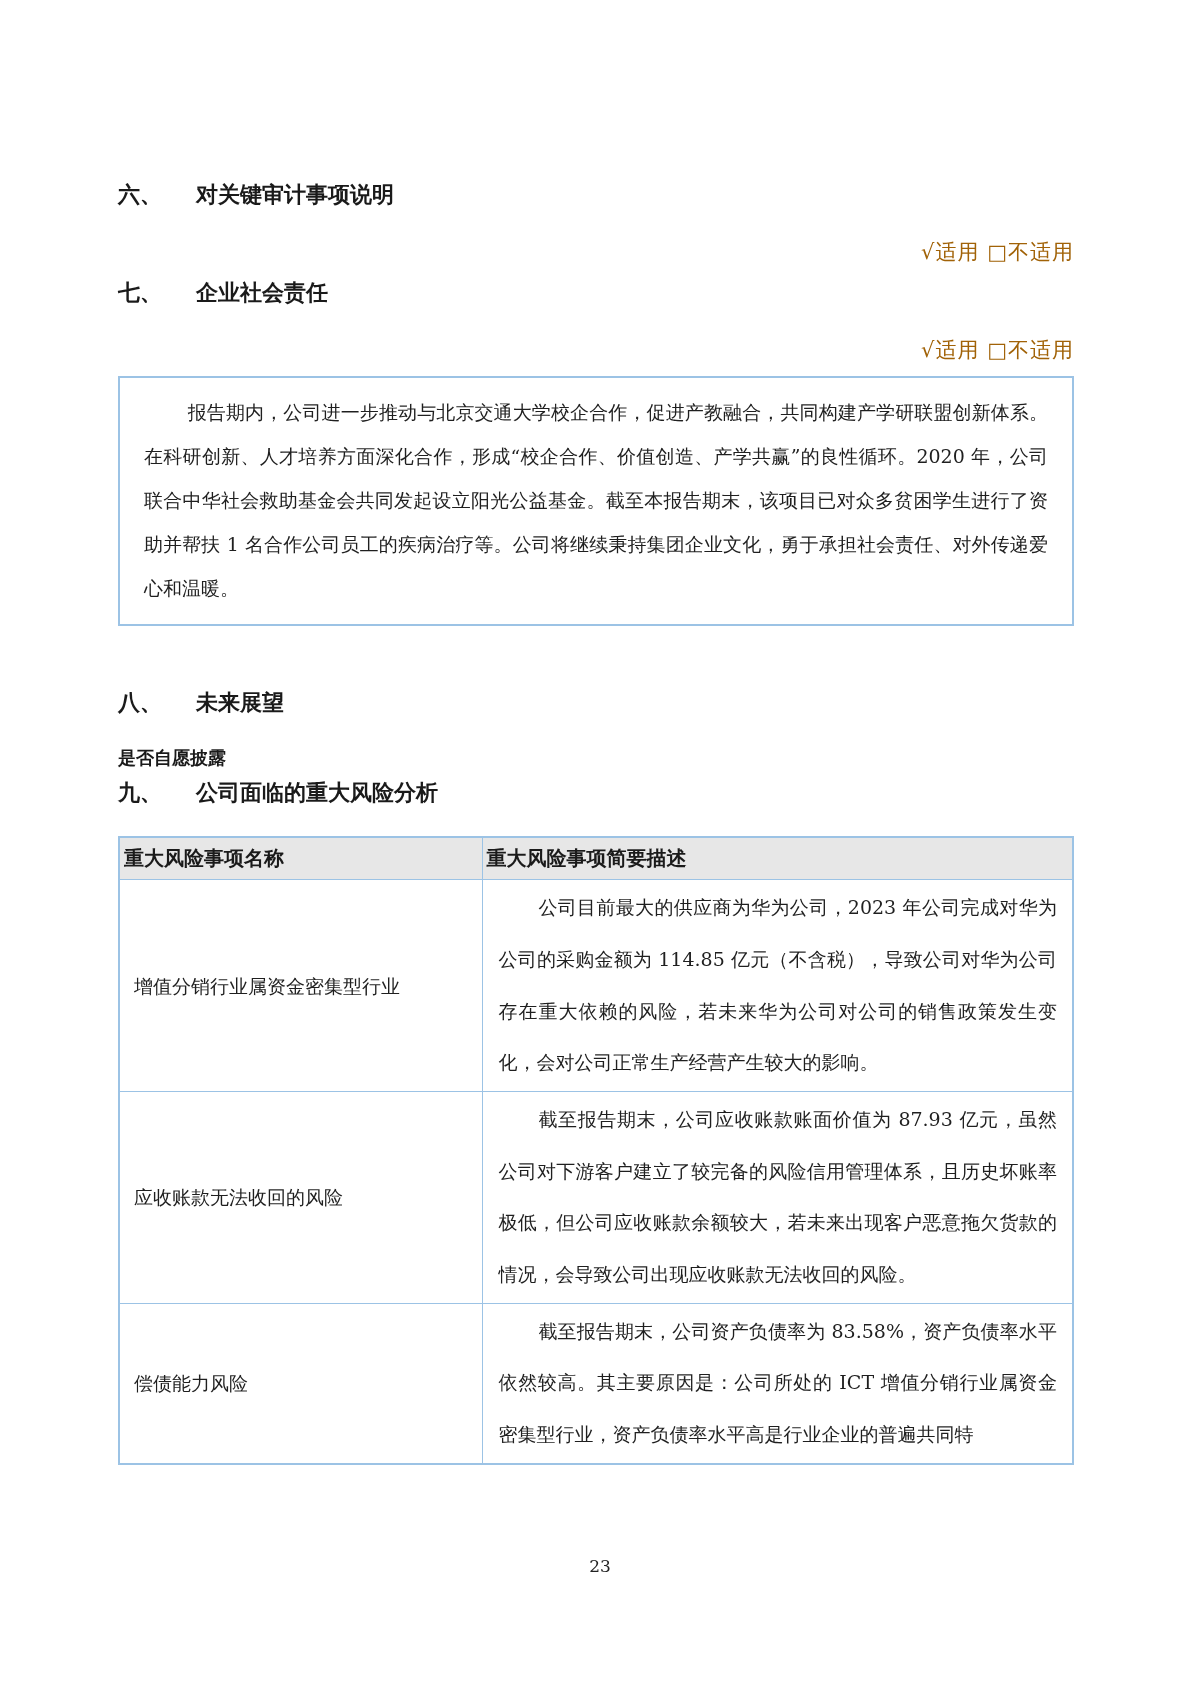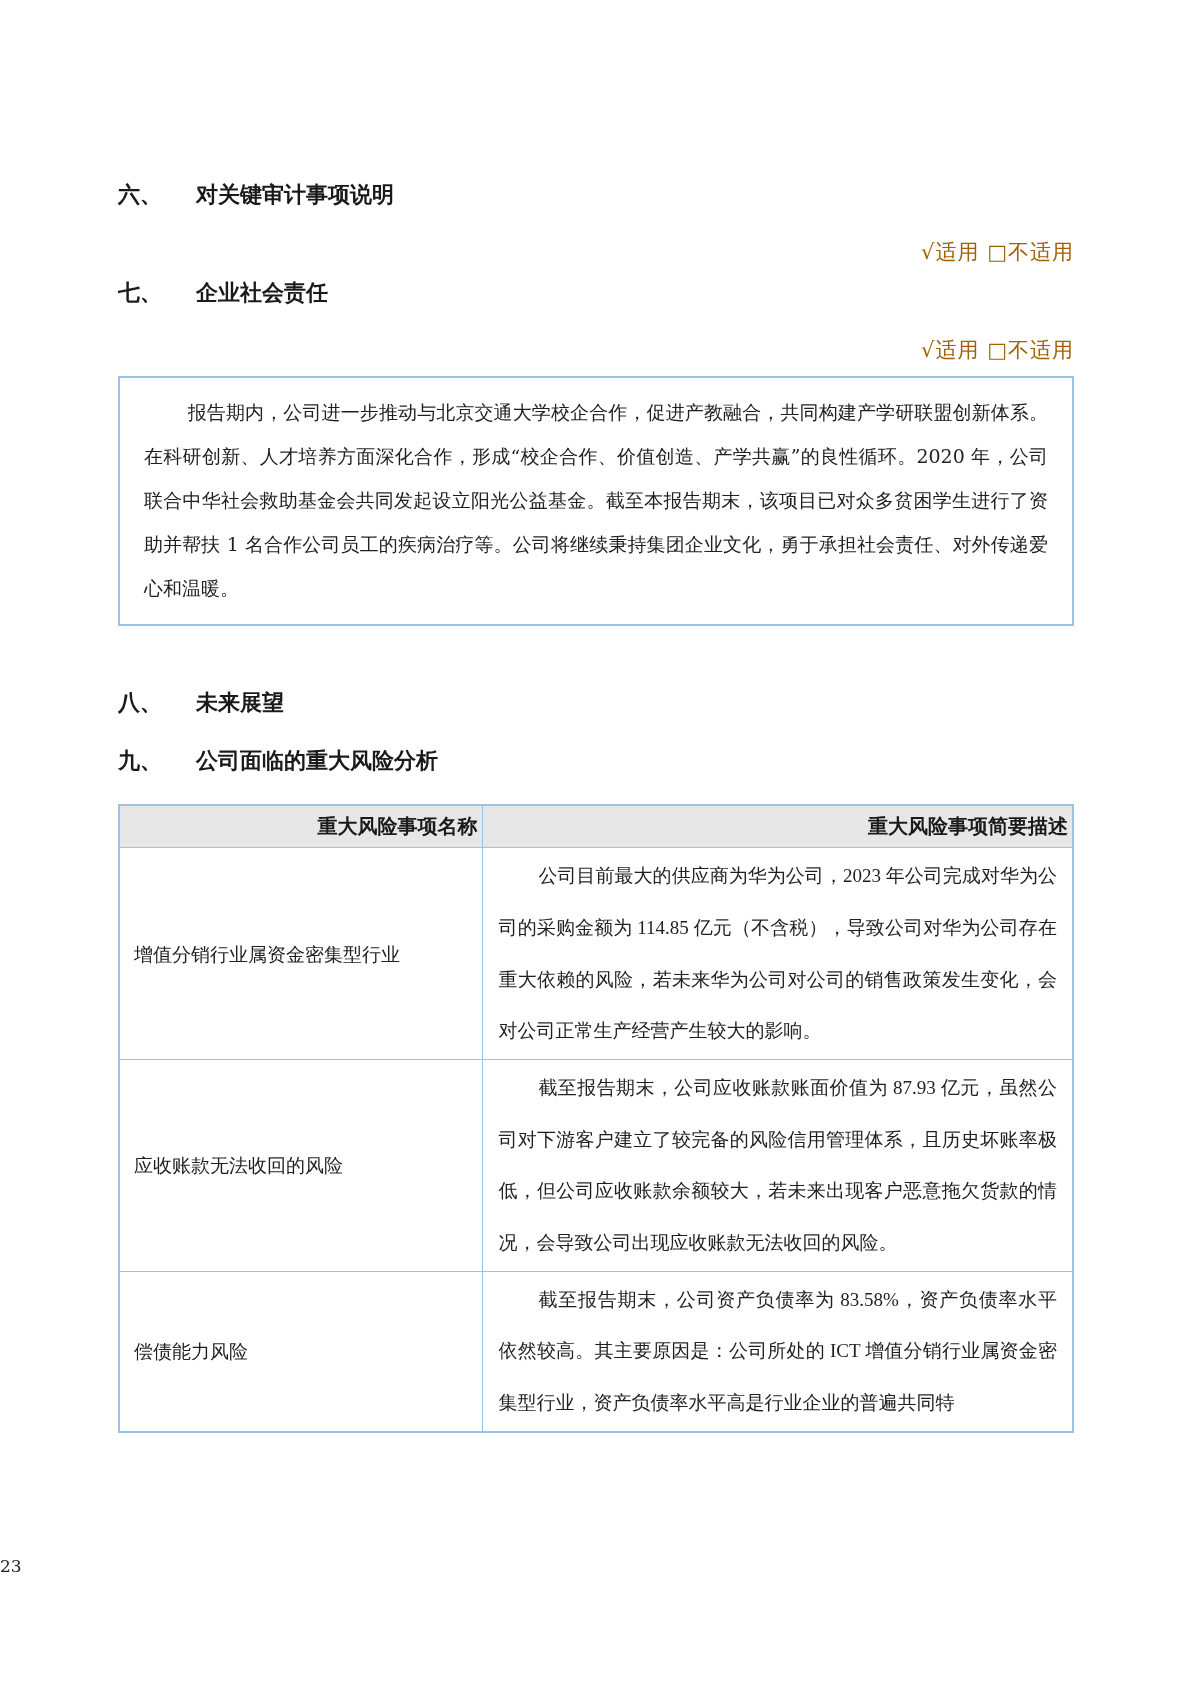--- a/index.html
+++ b/index.html
@@ -70,45 +70,44 @@
   }
   .risk-table th, .risk-table td {
     border: 1px solid #9cc3e5;
   }
   .risk-table th {
     background: #e7e7e7;
     font-family: Liberation Sans, sans-serif;
     font-weight: bold;
     font-size: 20px;
     padding: 7px 4px;
-    text-align: right;
+    text-align: left;
     color: #1a1a1a;
   }
   .name-col { width: 363px; }
   td.name-cell {
     padding: 10px 10px 10px 14px;
     vertical-align: middle;
     line-height: 1.7;
     font-size: 19px;
   }
   td.desc-cell {
     padding: 2px 15px 2px 16px;
     line-height: 2.72;
     text-align: justify;
     text-indent: 2.1em;
     font-size: 19px;
     vertical-align: top;
-    font-family: Liberation Serif, serif;
   }
   .page-number {
     position: absolute;
     left: 0;
     right: 0;
     top: 1556px;
-    text-align: left;
+    text-align: center;
     font-size: 17px;
     color: #222222;
   }
 </style>
 </head>
 <body>
 
 <div class="page">
 
   <section>
@@ -126,20 +125,21 @@
     </h2>
     <div class="check-line">√适用 □不适用</div>
     <div class="blue-box box-para">报告期内，公司进一步推动与北京交通大学校企合作，促进产教融合，共同构建产学研联盟创新体系。在科研创新、人才培养方面深化合作，形成“校企合作、价值创造、产学共赢”的良性循环。2020 年，公司联合中华社会救助基金会共同发起设立阳光公益基金。截至本报告期末，该项目已对众多贫困学生进行了资助并帮扶 1 名合作公司员工的疾病治疗等。公司将继续秉持集团企业文化，勇于承担社会责任、对外传递爱心和温暖。</div>
   </section>
 
   <section>
     <h2 class="sec-heading">
       <span class="sec-num">八、</span>
       <span class="sec-title">未来展望</span>
     </h2>
+    <div class="disclosure-label">是否自愿披露</div>
   </section>
 
   <section>
     <h2 class="sec-heading">
       <span class="sec-num">九、</span>
       <span class="sec-title">公司面临的重大风险分析</span>
     </h2>
     <table class="risk-table">
       <colgroup>
         <col class="name-col">

